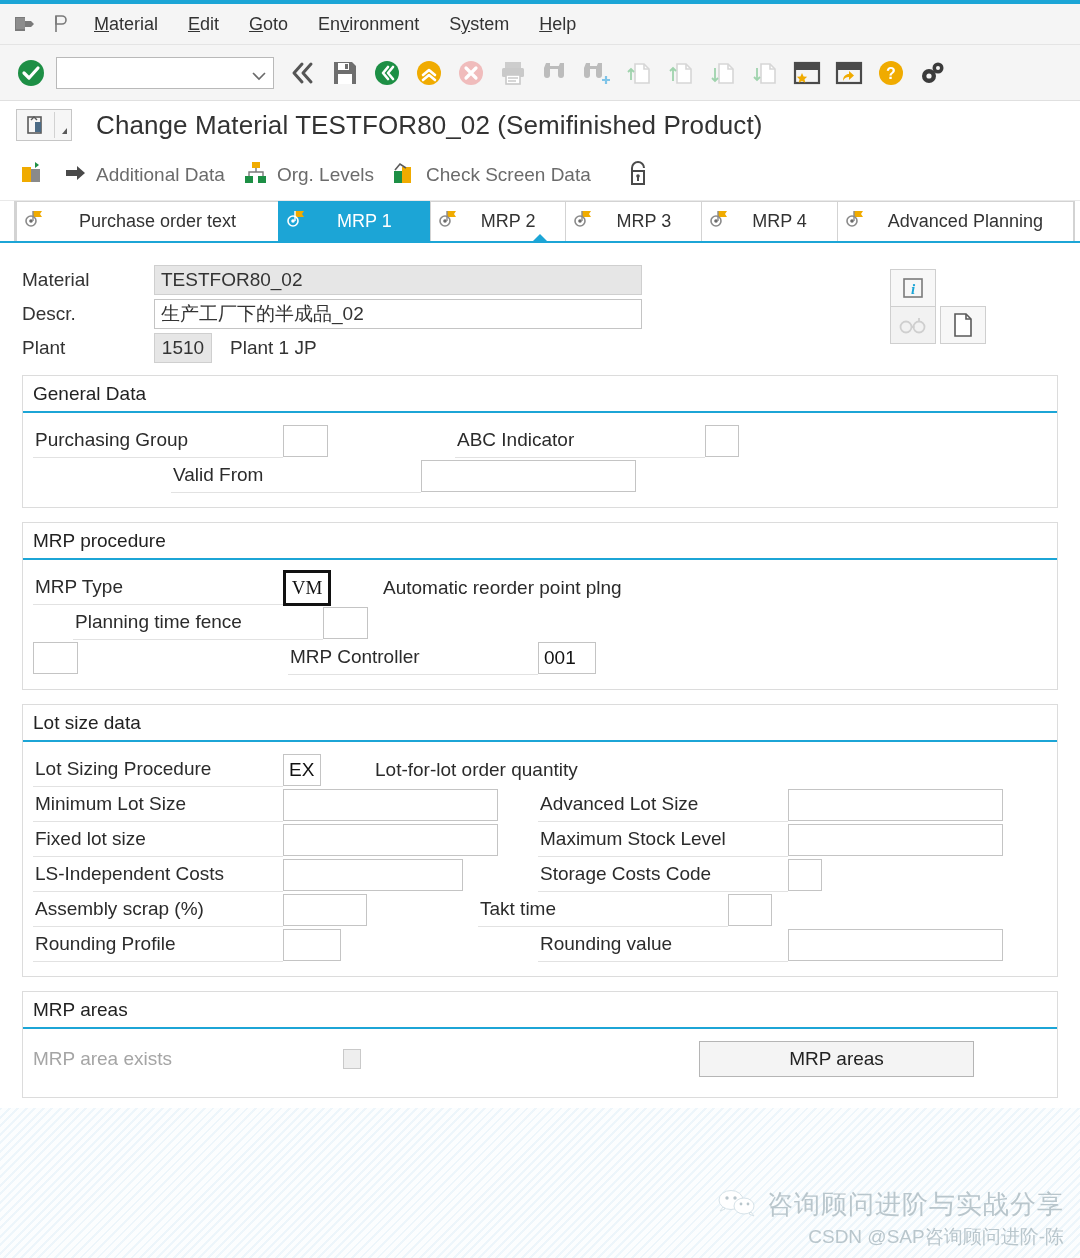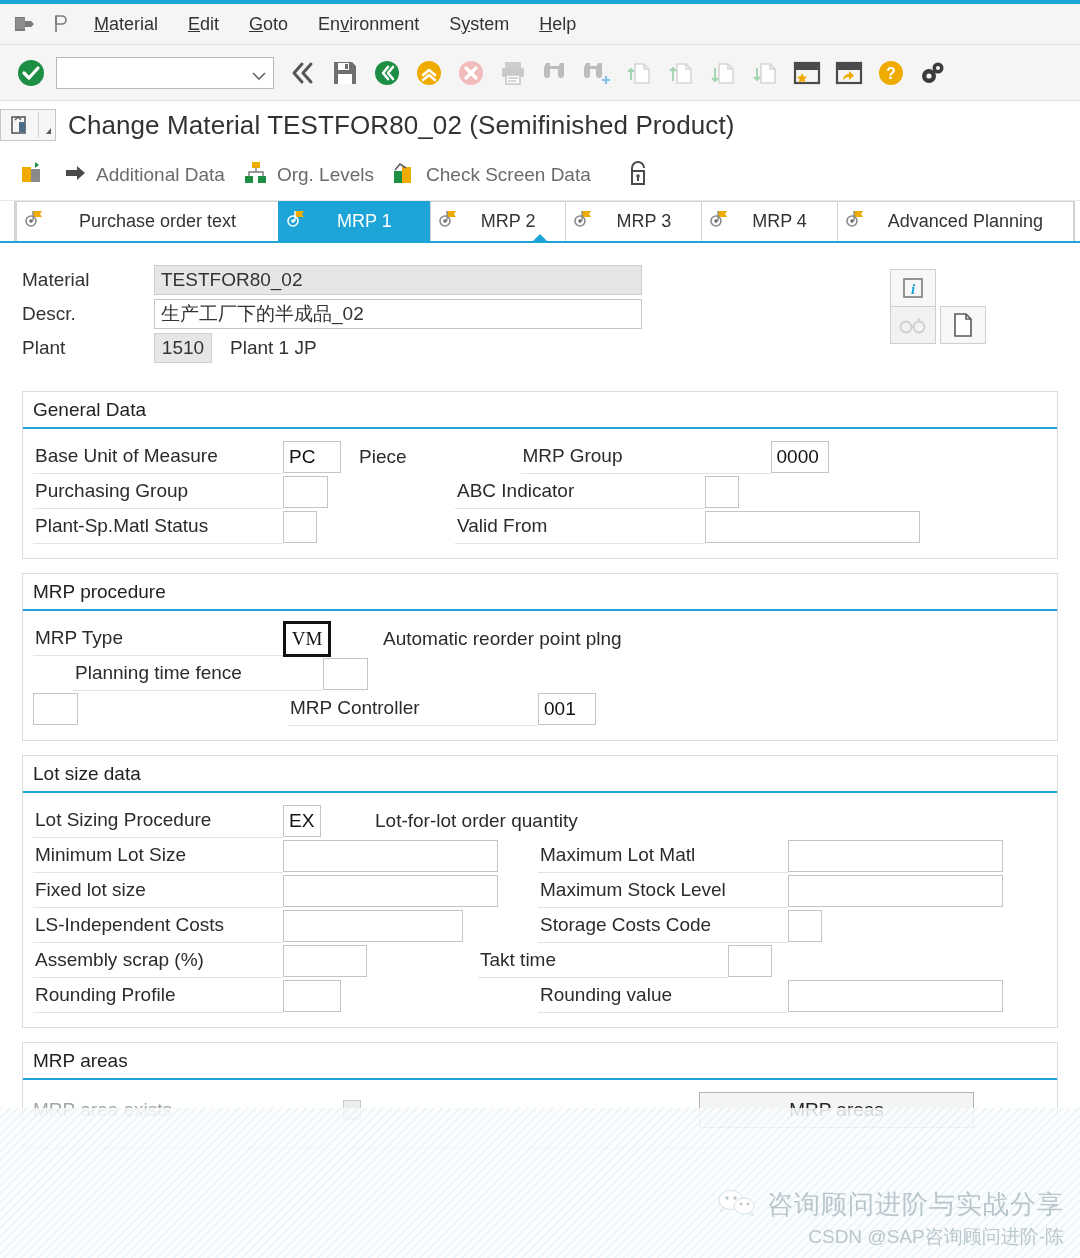--- a/index.html
+++ b/index.html
@@ -38,21 +38,21 @@
     display:flex; align-items:center; margin: 0 8px 0 4px; position:relative;
   }
   .cmdfield input {
     border:0; outline:0; width: 100%; height: 100%;
     font-size:15px; padding: 0 22px 0 6px; background:transparent;
     font-family:"Liberation Sans", sans-serif;
   }
   .cmdfield .chev { position:absolute; right:7px; top:9px; }
 
   
-  .titlerow { height: 48px; display:flex; align-items:center; gap: 12px; background:#fff; }
+  .titlerow { height: 48px; display:flex; align-items:center; padding-left: 16px; gap: 24px; background:#fff; }
   .title-icon {
     width: 56px; height: 32px; border:1px solid #c6c6c6; background:#f6f6f6;
     display:flex; align-items:center; justify-content:center; position:relative;
   }
   .title-icon .sep { position:absolute; right:16px; top:2px; bottom:2px; width:1px; background:#d2d2d2; }
   .title-icon .tri { position:absolute; right:4px; bottom:6px; width:0;height:0;
       border-left:5px solid transparent; border-bottom:6px solid #5a5a5a; }
   .title-text { font-size: 26px; color: #333; font-weight: 400; letter-spacing:.1px; }
 
   
@@ -517,50 +517,35 @@
           <div class="icbtn">
             <svg width="20" height="24" viewBox="0 0 20 24">
               <path d="M2 1h11l5 5v17H2z" fill="#fff" stroke="#5a5a5a" stroke-width="1.6"></path>
               <path d="M13 1v5h5" fill="none" stroke="#5a5a5a" stroke-width="1.6"></path>
             </svg>
           </div>
         </div>
       </div>
     </div>
 
-    <div class="gwrap" style="margin-top:28px">
+    <div class="gwrap" style="margin-top:12px">
       <div class="group">
         <div class="group-title">General Data</div>
         <div class="group-body">
           <div class="frow">
             <div class="fcell">
-              <div class="flabel" style="width:250px">Base Unit of Measure</div>
-              <div class="box code">PC</div>
-              <div class="sidetext">Piece</div>
-            </div>
-            <div class="fcell" style="margin-left:114px">
-              <div class="flabel" style="width:250px">MRP Group</div>
-              <div class="box code">0000</div>
-            </div>
-          </div>
-          <div class="frow">
-            <div class="fcell">
               <div class="flabel" style="width:250px">Purchasing Group</div>
               <div class="box small"></div>
             </div>
             <div class="fcell" style="margin-left:127px">
               <div class="flabel" style="width:250px">ABC Indicator</div>
               <div class="box xs"></div>
             </div>
           </div>
           <div class="frow">
-            <div class="fcell">
-              <div class="flabel" style="width:250px">Plant-Sp.Matl Status</div>
-              <div class="box xs"></div>
-            </div>
             <div class="fcell" style="margin-left:138px">
               <div class="flabel" style="width:250px">Valid From</div>
               <div class="box wide"></div>
             </div>
           </div>
         </div>
       </div>
     </div>
 
     <div class="gwrap">
@@ -603,21 +588,21 @@
               <div class="box" style="width:38px">EX</div>
               <div class="sidetext" style="margin-left:54px">Lot-for-lot order quantity</div>
             </div>
           </div>
           <div class="frow">
             <div class="fcell">
               <div class="flabel" style="width:250px">Minimum Lot Size</div>
               <div class="box med"></div>
             </div>
             <div class="fcell" style="margin-left:40px">
-              <div class="flabel" style="width:250px">Maximum Lot Matl</div>
+              <div class="flabel" style="width:250px">Advanced Lot Size</div>
               <div class="box med"></div>
             </div>
           </div>
           <div class="frow">
             <div class="fcell">
               <div class="flabel" style="width:250px">Fixed lot size</div>
               <div class="box med"></div>
             </div>
             <div class="fcell" style="margin-left:40px">
               <div class="flabel" style="width:250px">Maximum Stock Level</div>

